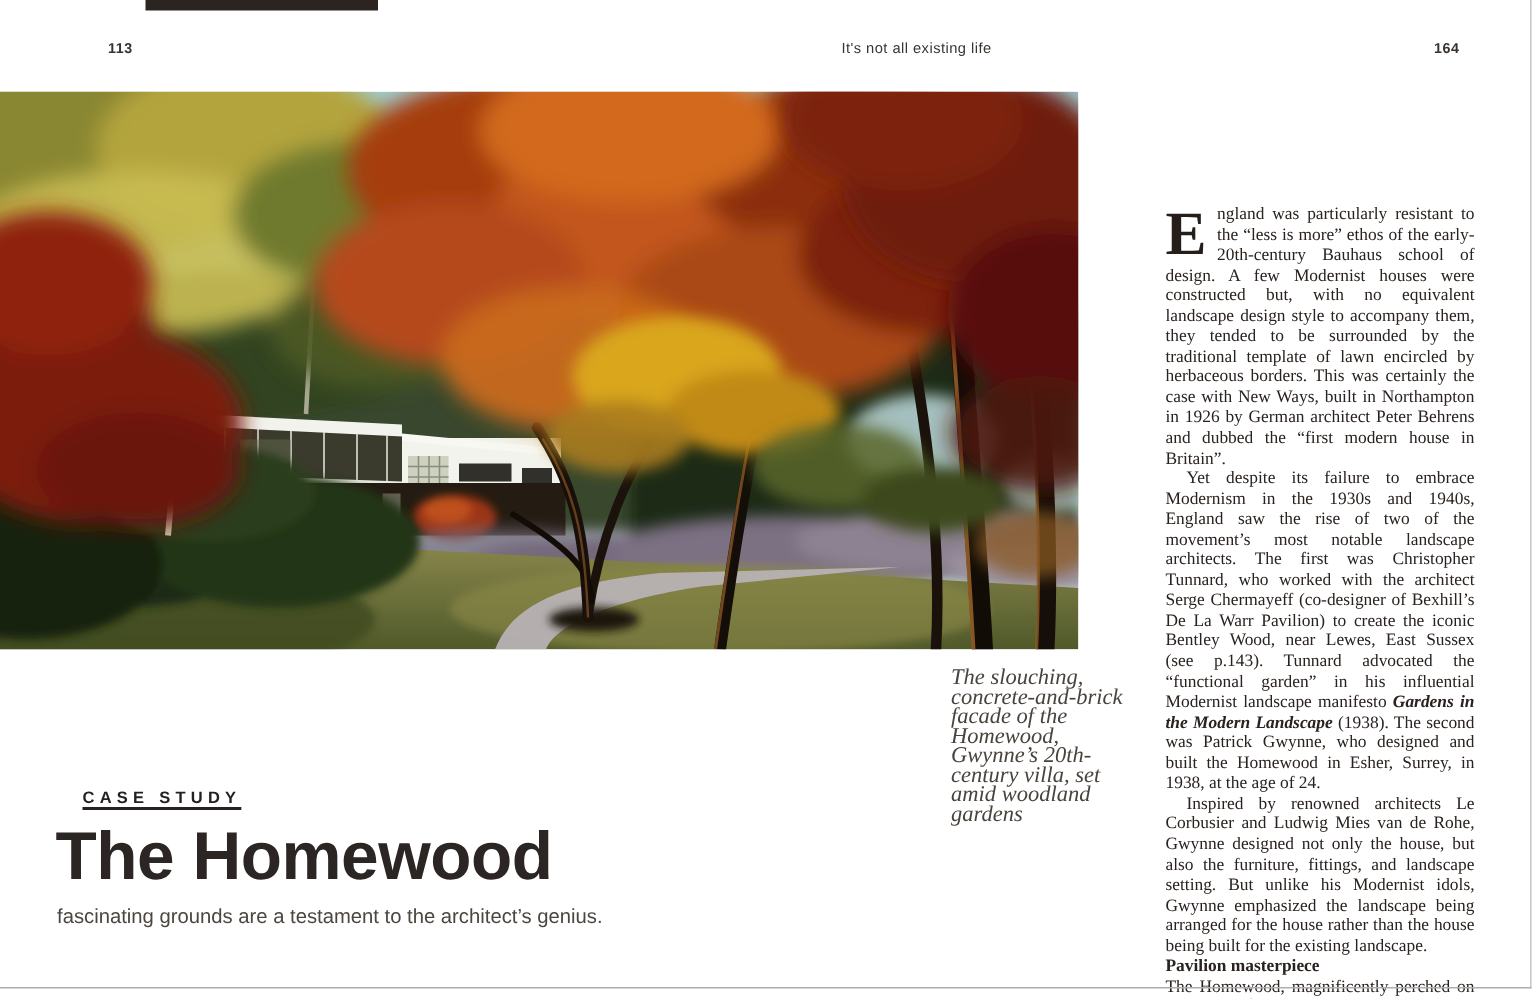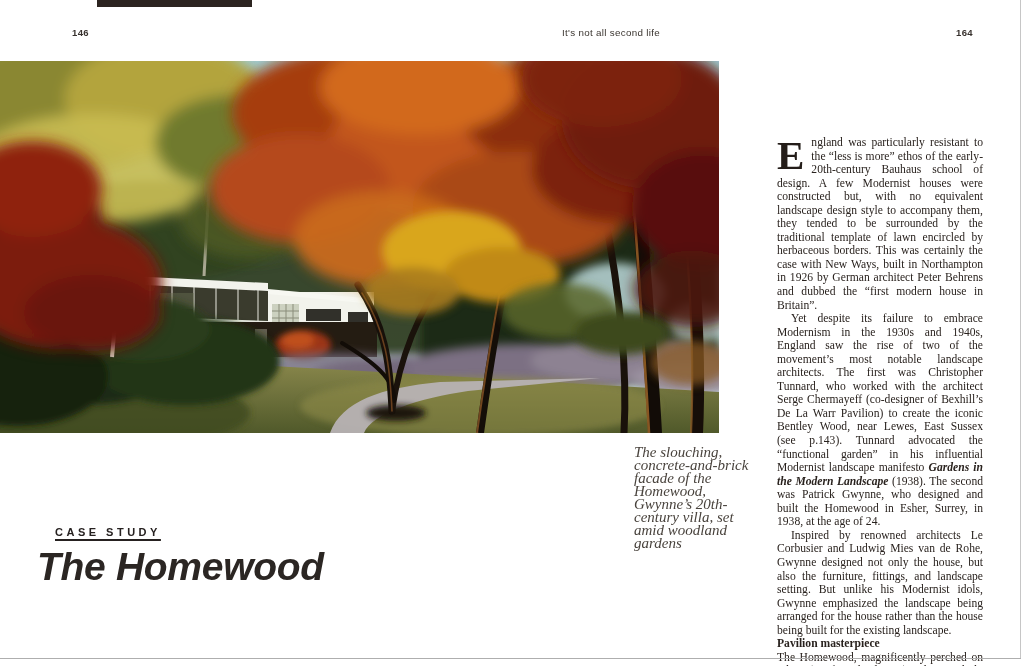--- a/index.html
+++ b/index.html
@@ -22,42 +22,42 @@
 
   
   .caption{position:absolute;left:634px;top:446px;width:122px;
        font-family:Liberation Serif, serif;font-style:italic;font-size:15px;
        line-height:13px;color:#49433d;}
 
   
   .kicker{position:absolute;left:55px;top:526px;font-size:11px;font-weight:bold;
        letter-spacing:3.5px;color:#262120;text-decoration:underline;
        text-underline-offset:3px;text-decoration-thickness:1.5px;}
-  .title{position:absolute;left:37px;top:545px;font-size:39px;font-weight:bold;
-       letter-spacing:-0.3px;color:#2b2623;font-style:italic;}
+  .title{position:absolute;left:37px;top:545px;font-size:45px;font-weight:bold;
+       letter-spacing:-0.3px;color:#2b2623;}
   .standfirst{position:absolute;left:38px;top:600px;font-size:13.5px;line-height:22px;
        color:#4c4640;}
 
   
   .body-col{position:absolute;left:777px;top:136px;width:206px;
        font-family:"Liberation Serif",serif;font-size:11.6px;line-height:13.55px;
        text-align:justify;color:#29221e;}
   .body-col p{margin:0;}
   .body-col p.indent{text-indent:14px;}
   .dropcap{float:left;font-weight:bold;font-size:41px;line-height:34px;
        padding:2px 7px 0 0;color:#241d19;}
   .subhead{font-weight:bold;margin:13px 0 1px 0;text-align:left;}
   .body-col em{font-style:italic;font-weight:bold;}
 </style>
 </head>
 <body>
 
 <div class="chapter-tab"></div>
-<div class="pagenum left">146</div>
-<div class="running-header">It's not all second life</div>
+<div class="pagenum left">113</div>
+<div class="running-header">It's not all existing life</div>
 <div class="pagenum right">164</div>
 
 <div class="photo-wrap">
 <svg width="719" height="372" viewBox="0 0 719 372" xmlns="http://www.w3.org/2000/svg">
   <defs>
     <linearGradient id="skyg" x1="0" y1="0" x2="0" y2="1">
       <stop offset="0" stop-color="#9fcfd9"></stop>
           <stop offset="1" stop-color="#d9ecea"></stop>
     </linearGradient>
     <linearGradient id="lawng" x1="0" y1="0" x2="0" y2="1">
@@ -221,20 +221,21 @@
     <ellipse cx="690" cy="302" rx="40" ry="22" fill="#8a5a20" opacity=".75"></ellipse>
   </g>
 </svg>
 </div>
 
 <div class="caption">The slouching, concrete-and-brick facade of the Homewood, Gwynne’s 20th-century villa, set amid woodland gardens</div>
 
 <div class="kicker">CASE STUDY</div>
 <div class="title">The Homewood</div>
 <div class="standfirst">
+  <div>fascinating grounds are a testament to the architect’s genius.</div>
 </div>
 
 <div class="body-col">
   <p>
     <span class="dropcap">E</span><span>ngland was particularly resistant to the “less is more” ethos of the early-20th-century Bauhaus school of design. A few Modernist houses were constructed but, with no equivalent landscape design style to accompany them, they tended to be surrounded by the traditional template of lawn encircled by herbaceous borders. This was certainly the case with New Ways, built in Northampton in 1926 by German architect Peter Behrens and dubbed the “first modern house in Britain”.</span>
   </p>
   <p class="indent">
     <span>Yet despite its failure to embrace Modernism in the 1930s and 1940s, England saw the rise of two of the movement’s most notable landscape architects. The first was Christopher Tunnard, who worked with the architect Serge Chermayeff (co-designer of Bexhill’s De La Warr Pavilion) to create the iconic Bentley Wood, near Lewes, East Sussex (see p.143). Tunnard advocated the “functional garden” in his influential Modernist landscape manifesto </span><em>Gardens in the Modern Landscape</em><span> (1938). The second was Patrick Gwynne, who designed and built the Homewood in Esher, Surrey, in 1938, at the age of 24.</span>
   </p>
   <p class="indent">Inspired by renowned architects Le Corbusier and Ludwig Mies van de Rohe, Gwynne designed not only the house, but also the furniture, fittings, and landscape setting. But unlike his Modernist idols, Gwynne emphasized the landscape being arranged for the house rather than the house being built for the existing landscape.</p>

